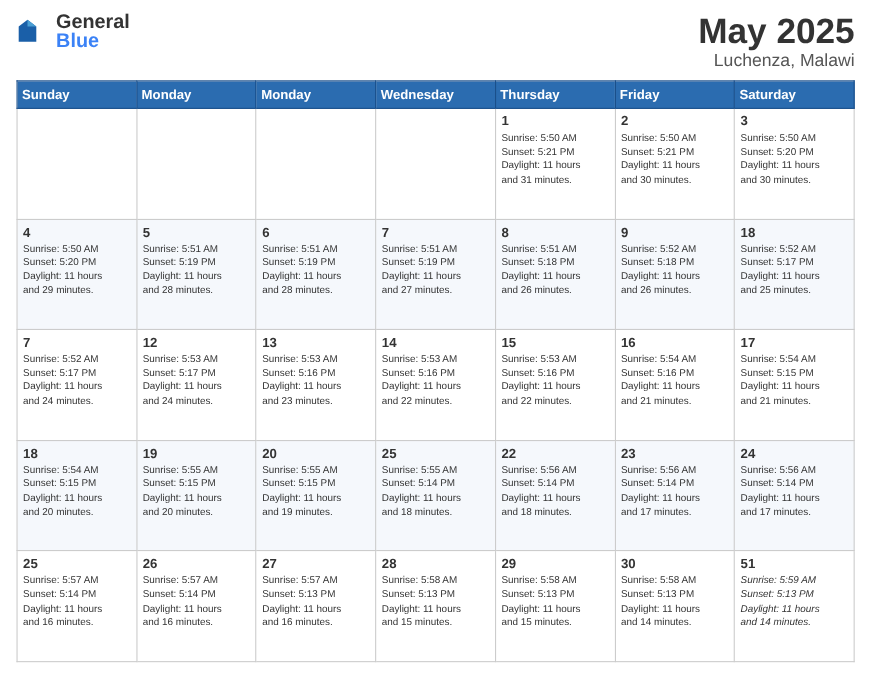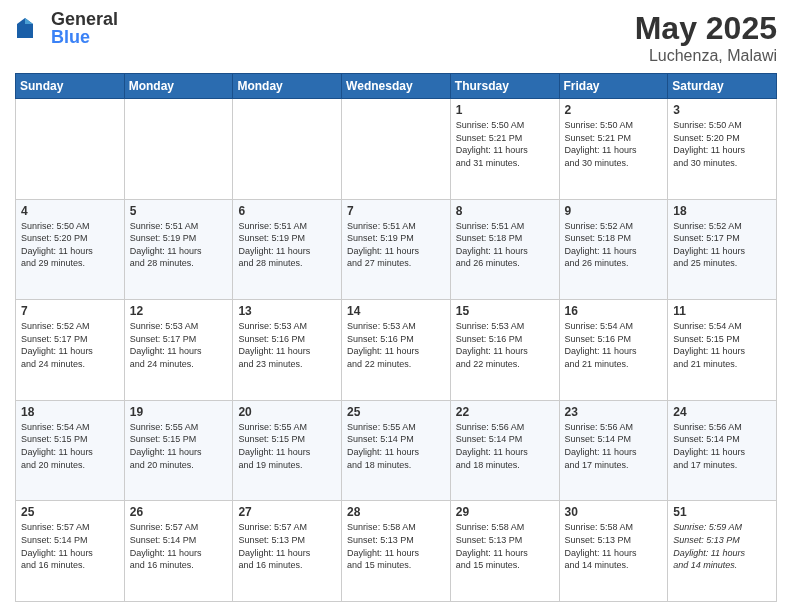--- a/index.html
+++ b/index.html
@@ -251,21 +251,21 @@
 and 22 minutes.</div>
           </td>
           <td>
             <span class="day-num">16</span>
             <div class="day-info" style="white-space: pre-line;">Sunrise: 5:54 AM
 Sunset: 5:16 PM
 Daylight: 11 hours
 and 21 minutes.</div>
           </td>
           <td>
-            <span class="day-num">11</span>
+            <span class="day-num">17</span>
             <div class="day-info" style="white-space: pre-line;">Sunrise: 5:54 AM
 Sunset: 5:15 PM
 Daylight: 11 hours
 and 21 minutes.</div>
           </td>
         </tr>
         <tr>
           <td>
             <span class="day-num">18</span>
             <div class="day-info" style="white-space: pre-line;">Sunrise: 5:54 AM

